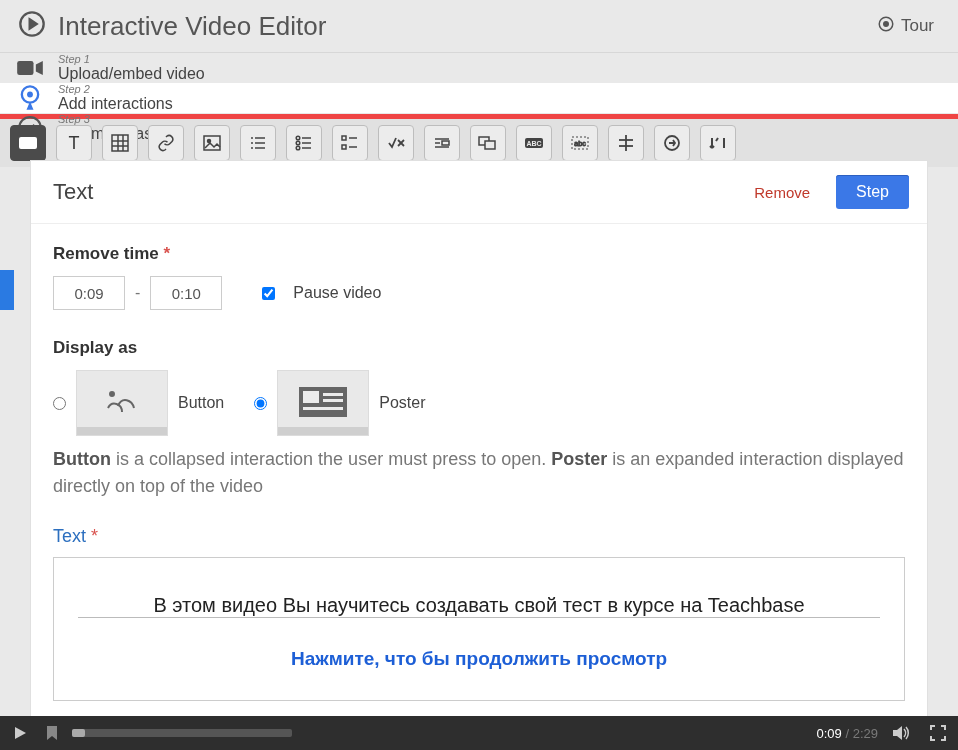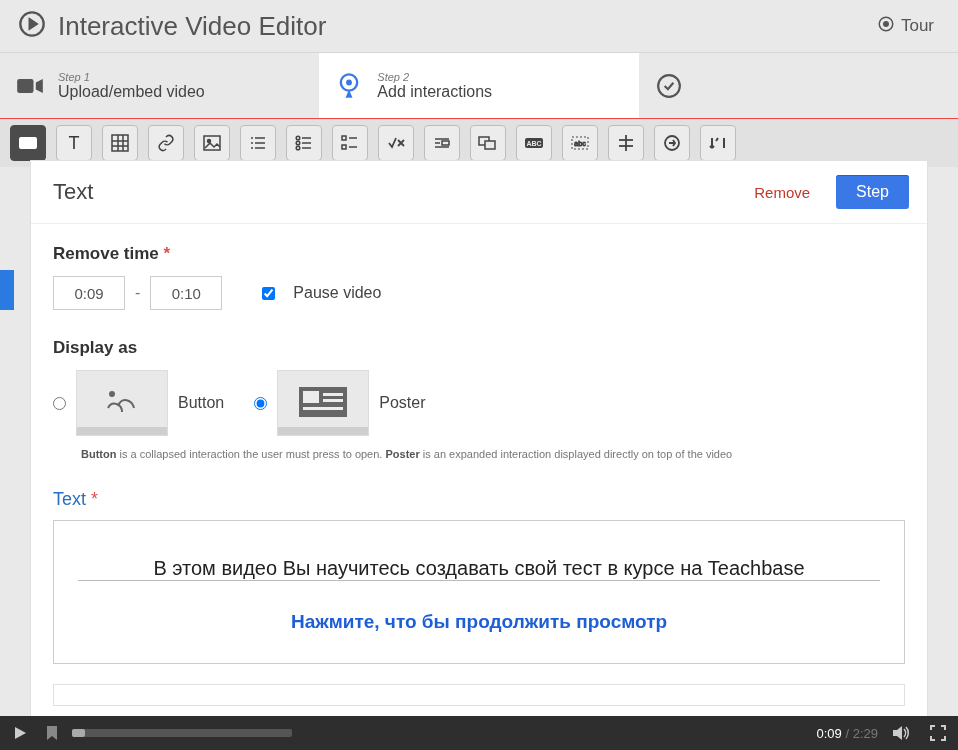--- a/index.html
+++ b/index.html
@@ -5,21 +5,21 @@
   * { box-sizing: border-box; margin: 0; padding: 0; }
   body { font-family: Arial, Helvetica, sans-serif; background: #e9e9e9; width: 958px; height: 750px; overflow: hidden; position: relative; }
 
   
   .header { display: flex; align-items: center; justify-content: space-between; background: #e9e9e9; padding: 10px 24px 10px 18px; border-bottom: 1px solid #d7d7d7; }
   .header-left { display: flex; align-items: center; gap: 12px; }
   .header-title { font-size: 26px; color: #555; font-weight: 400; }
   .tour { display: flex; align-items: center; gap: 6px; color: #555; font-size: 17px; cursor: pointer; }
 
   
-  .steps { display: flex; background: #e9e9e9; height: 66px; border-bottom: 1px solid #ef4444; }
+  .steps { display: flex; background: #e9e9e9; height: 66px; border-bottom: 5px solid #ef4444; flex-direction: column; }
   .step { flex: 1; display: flex; align-items: center; gap: 14px; padding: 0 16px; cursor: pointer; }
   .step.active { background: #fff; }
   .step-icon { width: 28px; height: 28px; display: flex; align-items: center; justify-content: center; color: #555; }
   .step-text { display: flex; flex-direction: column; }
   .step-label { font-size: 11px; color: #777; font-style: italic; }
   .step-title { font-size: 16px; color: #444; }
 
   
   .toolbar { display: flex; gap: 10px; padding: 6px 10px; background: #e1e1e1; }
   .toolbar-btn { width: 36px; height: 36px; border: 1px solid #bdbdbd; border-radius: 4px; background: #ececec; display: flex; align-items: center; justify-content: center; color: #3a3a3a; font-size: 18px; cursor: pointer; flex-shrink: 0; }
@@ -41,21 +41,21 @@
   .dash { color: #777; }
   .pause-wrap { display: flex; align-items: center; gap: 18px; margin-left: 30px; }
   .pause-label { font-size: 16px; color: #444; }
 
   .display-as { margin-bottom: 12px; }
   .display-options { display: flex; gap: 30px; margin-bottom: 10px; }
   .display-opt { display: flex; align-items: center; gap: 10px; }
   .opt-box { width: 92px; height: 66px; background: #e9e9e9; border: 1px solid #dcdcdc; display: flex; align-items: center; justify-content: center; position: relative; }
   .opt-box::after { content: ""; position: absolute; left: 0; bottom: 0; height: 8px; width: 100%; background: #cfcfcf; }
   .opt-caption { font-size: 16px; color: #444; }
-  .help-text { font-size: 11px; color: #777; margin-bottom: 26px; line-height: 1.5; margin-left: 28px; }
+  .help-text { font-size: 18px; color: #777; margin-bottom: 26px; line-height: 1.5; }
   .help-text strong { color: #555; }
 
   .text-header { color: #2c6fbf; font-size: 18px; margin-bottom: 10px; }
   .content-box { border: 1px solid #ccc; padding: 36px 18px 30px; text-align: center; margin-bottom: 20px; background:#fff; }
   .content-line1 { font-size: 20px; color: #222; }
   .content-hr { border: 0; border-top: 1px solid #bbb; margin: 0 6px 30px; }
   .content-line2 { font-size: 19px; color: #1d5fd6; font-weight: 700; }
 
   .accordion { border: 1px solid #e0e0e0; padding: 10px 14px; font-size: 16px; color: #555; cursor: pointer; display:flex; align-items:center; gap:8px;}
 
@@ -121,20 +121,24 @@
       <span class="step-label">Step 2</span>
       <span class="step-title">Add interactions</span>
     </div>
   </div>
   <div class="step">
     <div class="step-icon">
       <svg width="26" height="26" viewBox="0 0 24 24" fill="none" stroke="#555" stroke-width="2">
           <circle cx="12" cy="12" r="10"></circle>
           <path d="M8 12 L11 15 L16 9"></path>
         </svg>
+    </div>
+    <div class="step-text">
+      <span class="step-label">Step 3</span>
+      <span class="step-title">Summary task</span>
     </div>
   </div>
 </div>
 
 <div class="toolbar">
   <div class="toolbar-btn">
       <svg width="20" height="14" viewBox="0 0 20 14">
         <rect x="1" y="1" width="18" height="12" rx="2" fill="#fff"></rect>
       </svg>
     </div>

